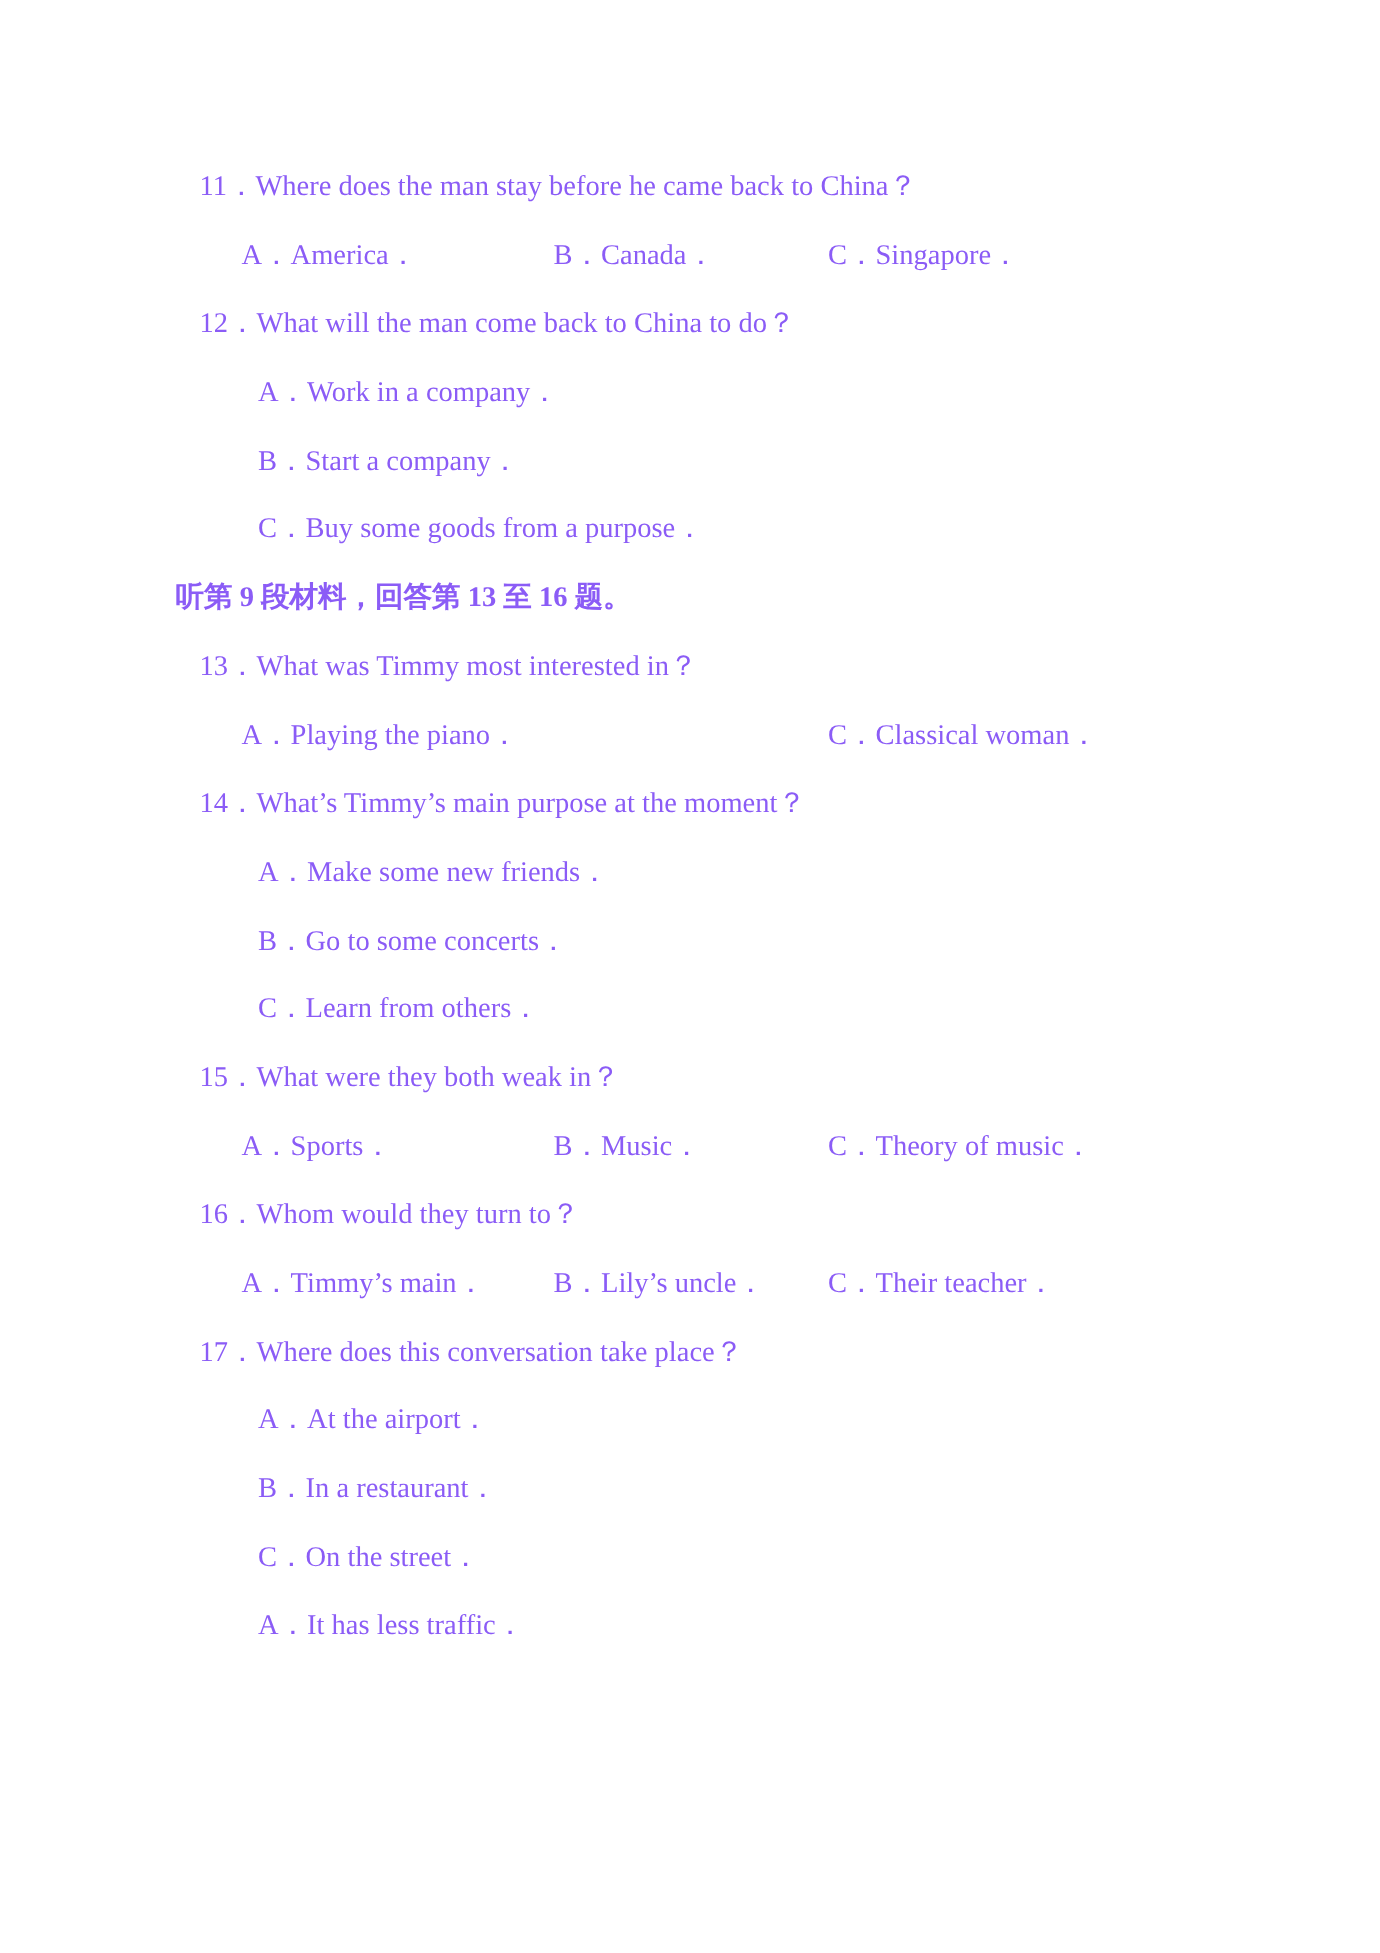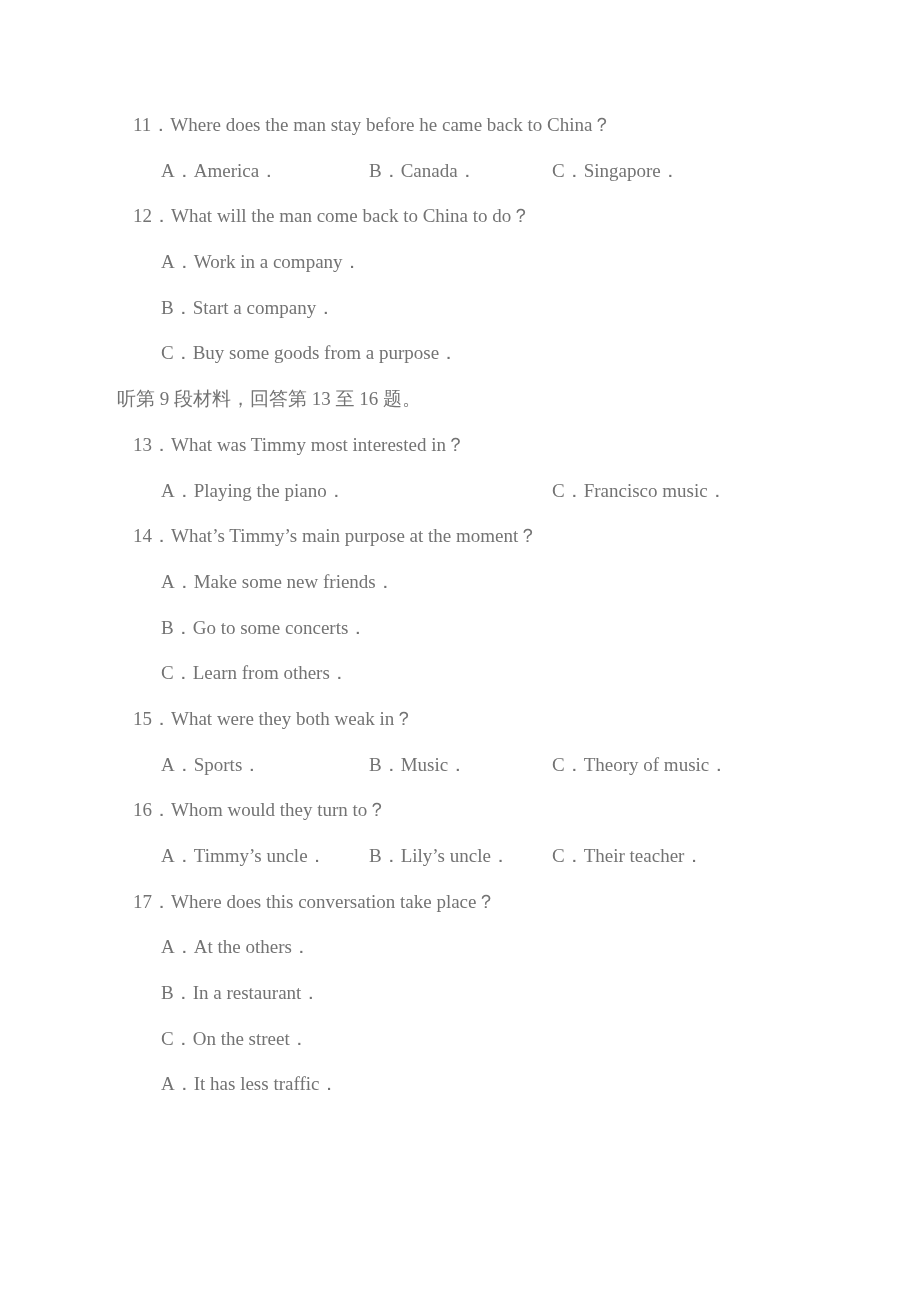--- a/index.html
+++ b/index.html
@@ -8,36 +8,36 @@
     padding: 0;
     background: #ffffff;
   }
   .page {
     position: relative;
     width: 920px;
     height: 1302px;
     box-sizing: border-box;
     padding: 102px 20px 0 117px;
     background: #ffffff;
-    color: #737373;
+    color: #8b5cf6;
     font-family: "Liberation Serif", "DejaVu Serif", serif;
     font-size: 19px;
     overflow: hidden;
   }
   .line {
     height: 45.7px;
     line-height: 45.7px;
     white-space: nowrap;
   }
   
   .q-line   { margin-left: 16px; }
   
-  .opt-line { margin-left: 44px; }
+  .opt-line { margin-left: 55px; }
   
-  .sec-line { margin-left: 0; }
+  .sec-line { margin-left: 0; font-weight: bold; }
   
   .optrow { position: relative; }
   .optrow .col-a { position: absolute; left: 44px; }
   .optrow .col-b { position: absolute; left: 252px; }
   .optrow .col-c { position: absolute; left: 435px; }
 </style>
 </head>
 <body>
 
 <div class="page">
@@ -54,45 +54,45 @@
   <div class="line opt-line">A．Work in a company．</div>
   <div class="line opt-line">B．Start a company．</div>
   <div class="line opt-line">C．Buy some goods from a purpose．</div>
 
   <div class="line sec-line">听第 9 段材料，回答第 13 至 16 题。</div>
 
   <div class="line q-line">13．What was Timmy most interested in？</div>
 
   <div class="line optrow">
     <span class="col-a">A．Playing the piano．</span>
-    <span class="col-c">C．Francisco music．</span>
+    <span class="col-c">C．Classical woman．</span>
   </div>
 
   <div class="line q-line">14．What’s Timmy’s main purpose at the moment？</div>
   <div class="line opt-line">A．Make some new friends．</div>
   <div class="line opt-line">B．Go to some concerts．</div>
   <div class="line opt-line">C．Learn from others．</div>
 
   <div class="line q-line">15．What were they both weak in？</div>
 
   <div class="line optrow">
     <span class="col-a">A．Sports．</span>
     <span class="col-b">B．Music．</span>
     <span class="col-c">C．Theory of music．</span>
   </div>
 
   <div class="line q-line">16．Whom would they turn to？</div>
 
   <div class="line optrow">
-    <span class="col-a">A．Timmy’s uncle．</span>
+    <span class="col-a">A．Timmy’s main．</span>
     <span class="col-b">B．Lily’s uncle．</span>
     <span class="col-c">C．Their teacher．</span>
   </div>
 
 
   <div class="line q-line">17．Where does this conversation take place？</div>
-  <div class="line opt-line">A．At the others．</div>
+  <div class="line opt-line">A．At the airport．</div>
   <div class="line opt-line">B．In a restaurant．</div>
   <div class="line opt-line">C．On the street．</div>
 
   <div class="line opt-line">A．It has less traffic．</div>
 
 </div>
 
 </body></html>

